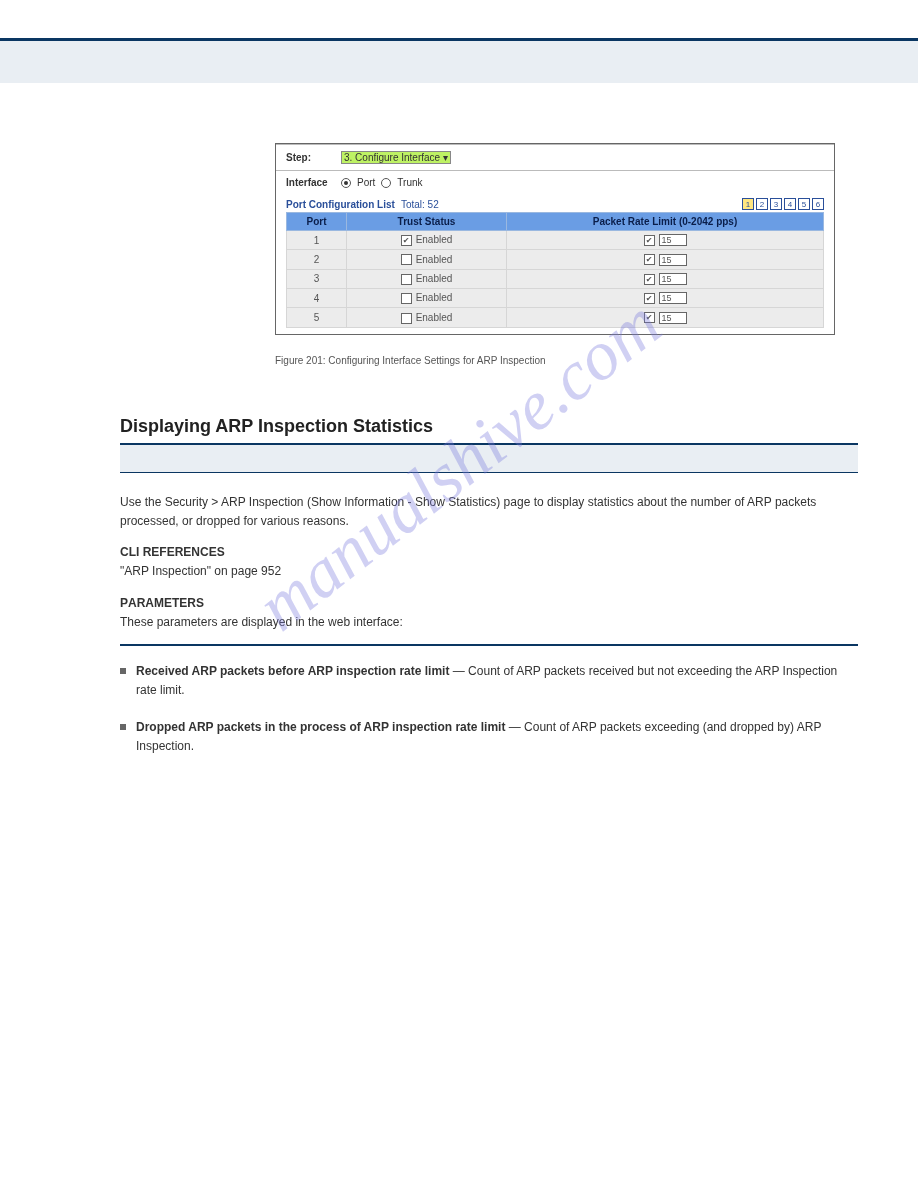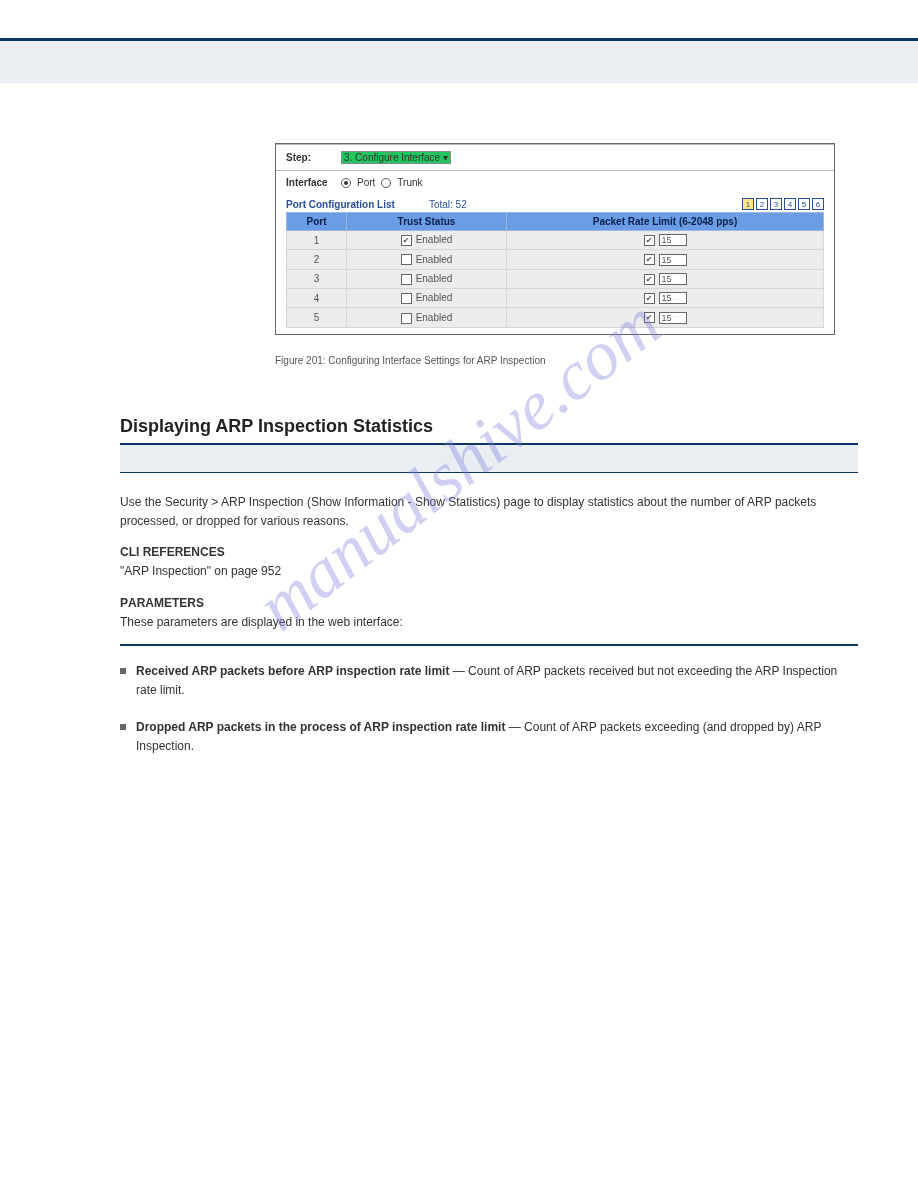--- a/index.html
+++ b/index.html
@@ -62,21 +62,21 @@
     display: flex;
     align-items: center;
     gap: 0;
     color: #333;
   }
   .fig-label { font-weight: bold; min-width: 55px; }
   .fig-select {
     border: 1px solid #888;
     font-size: 10px;
     padding: 0 2px;
-    background: #22c55e;
+    background: #bef264;
   }
   .radio-group { display: flex; align-items: center; gap: 6px; }
   .radio-dot {
     width: 10px; height: 10px; border: 1px solid #555;
     border-radius: 50%; display: inline-flex;
     align-items: center; justify-content: center;
     background: #fff;
   }
   .radio-dot.checked::after {
     content: ""; width: 4px; height: 4px; background: #333;
@@ -84,21 +84,21 @@
   }
   .listhdr-row {
     display: flex;
     justify-content: space-between;
     align-items: center;
     padding: 4px 10px 2px 10px;
     font-size: 10px;
   }
   .listhdr-left { display: flex; gap: 6px; align-items: baseline; }
   .listhdr-title { color: #2a4f9a; font-weight: bold; }
-  .listhdr-total { color: #2a4f9a; margin-left: 28px; }
+  .listhdr-total { color: #2a4f9a; }
   .pager { display: flex; gap: 2px; }
   .pager-box {
     width: 12px; height: 12px;
     border: 1px solid #2a4f9a;
     font-size: 8px;
     display: flex; align-items: center; justify-content: center;
     color: #2a4f9a;
   }
   .pager-box.active { background: #ffe680; }
   table.fig-table {
@@ -254,21 +254,21 @@
         <span class="pager-box">5</span>
         <span class="pager-box">6</span>
       </span>
     </div>
 
     <table class="fig-table">
       <thead>
         <tr>
           <th style="width:60px">Port</th>
           <th style="width:160px">Trust Status</th>
-          <th>Packet Rate Limit (6-2048 pps)</th>
+          <th>Packet Rate Limit (0-2042 pps)</th>
         </tr>
       </thead>
       <tbody>
         <tr>
           <td>1</td>
           <td><span class="cell-check checked"></span><span>Enabled</span></td>
           <td><span class="cell-check checked"></span><span class="cell-input">15</span></td>
         </tr>
         <tr>
           <td>2</td>

